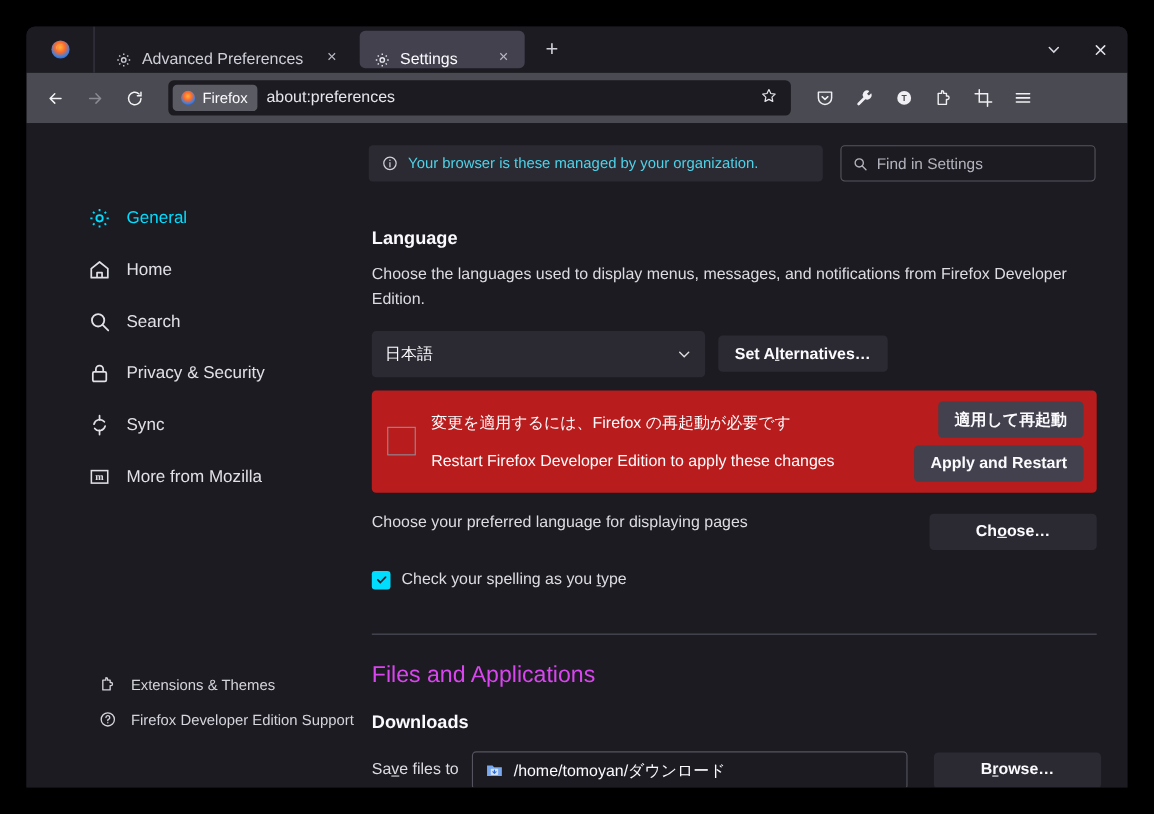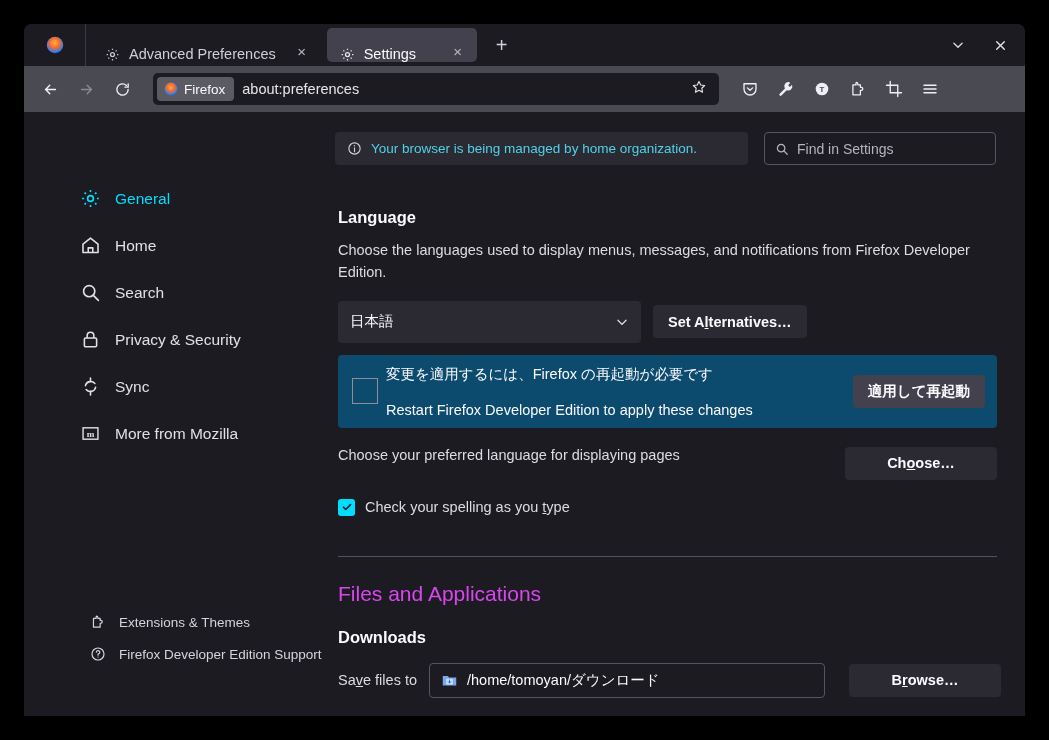--- a/index.html
+++ b/index.html
@@ -237,26 +237,26 @@
     color: #fbfbfe;
     font-size: 14.5px;
     font-weight: bold;
     white-space: nowrap;
   }
   .ak { text-decoration: underline; }
 
   
   .restart-panel {
     margin-top: 12px;
-    background: #0c4a6e;
+    background: #b91c1c;
     border-radius: 4px;
     padding: 10px 12px 10px 14px;
     display: flex;
     align-items: center;
-    gap: 8px;
+    gap: 14px;
     width: 659px;
   }
   .ph-box {
     width: 26px; height: 26px;
     border: 1px solid #8e8e99;
     flex: none;
   }
   .restart-msgs { flex: 1; display: flex; flex-direction: column; gap: 18px; }
   .restart-msg { color: #fbfbfe; font-size: 14.5px; }
   .restart-btns { display: flex; flex-direction: column; gap: 7px; align-items: flex-end; }
@@ -507,21 +507,21 @@
 
     <div class="main">
 
       <div class="topbar">
         <div class="notice">
           <svg class="info-ico" viewBox="0 0 24 24" fill="none" stroke="#d0d0d8" stroke-width="1.8">
             <circle cx="12" cy="12" r="9"></circle>
             <path d="M12 11v6" stroke-linecap="round"></path>
             <circle cx="12" cy="7.6" r="1.1" fill="#d0d0d8" stroke="none"></circle>
           </svg>
-          <span class="notice-text">Your browser is being managed by home organization.</span>
+          <span class="notice-text">Your browser is these managed by your organization.</span>
         </div>
         <div class="findbox">
           <svg class="search-ico" viewBox="0 0 24 24" fill="none" stroke="#b4b4be" stroke-width="2.1" stroke-linecap="round">
             <circle cx="10.5" cy="10.5" r="6.4"></circle>
             <path d="M15.2 15.2L21 21"></path>
           </svg>
           <span class="find-ph">Find in Settings</span>
         </div>
       </div>
 
@@ -544,20 +544,21 @@
         </div>
 
         <div class="restart-panel">
           <div class="ph-box"></div>
           <div class="restart-msgs">
             <div class="restart-msg">変更を適用するには、Firefox の再起動が必要です</div>
             <div class="restart-msg">Restart Firefox Developer Edition to apply these changes</div>
           </div>
           <div class="restart-btns">
             <div class="btn">適用して再起動</div>
+            <div class="btn">Apply and Restart</div>
           </div>
         </div>
 
         <div class="pref-row">
           <span class="pref-label">Choose your preferred language for displaying pages</span>
           <div class="btn" style="min-width:152px">
             <span>Ch</span>
               <span class="ak">o</span>
               <span>ose…</span>
           </div>

